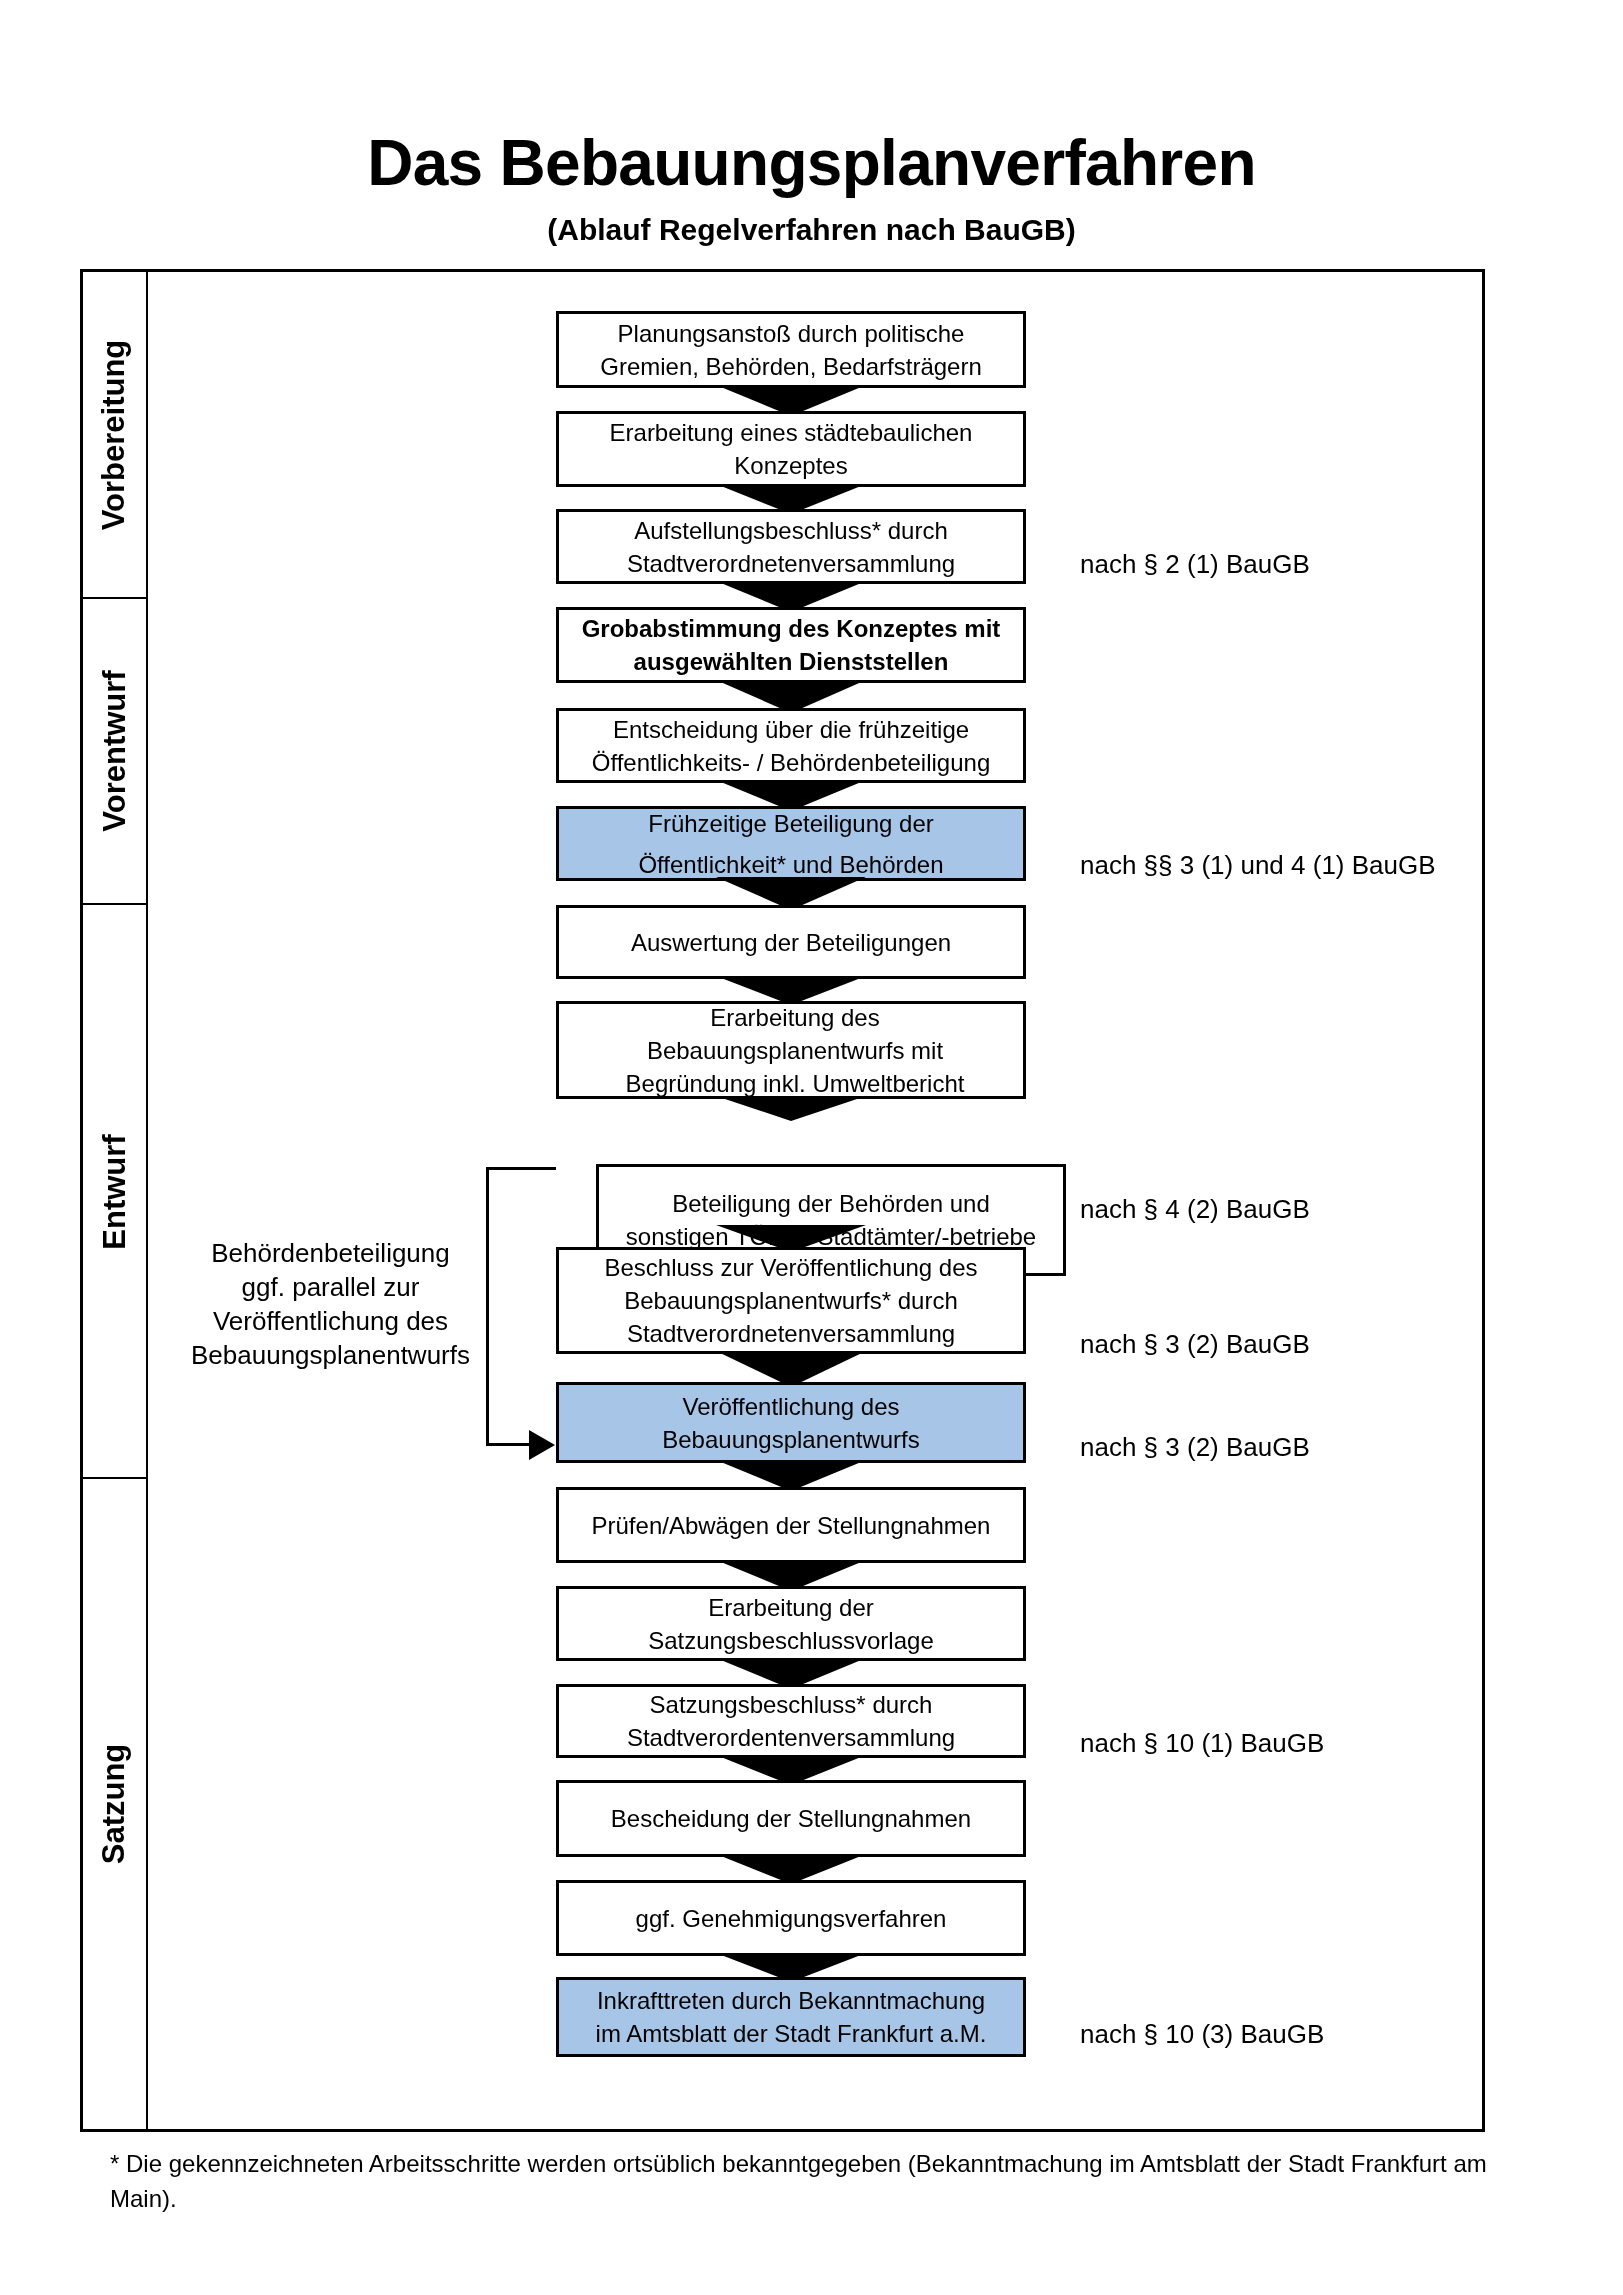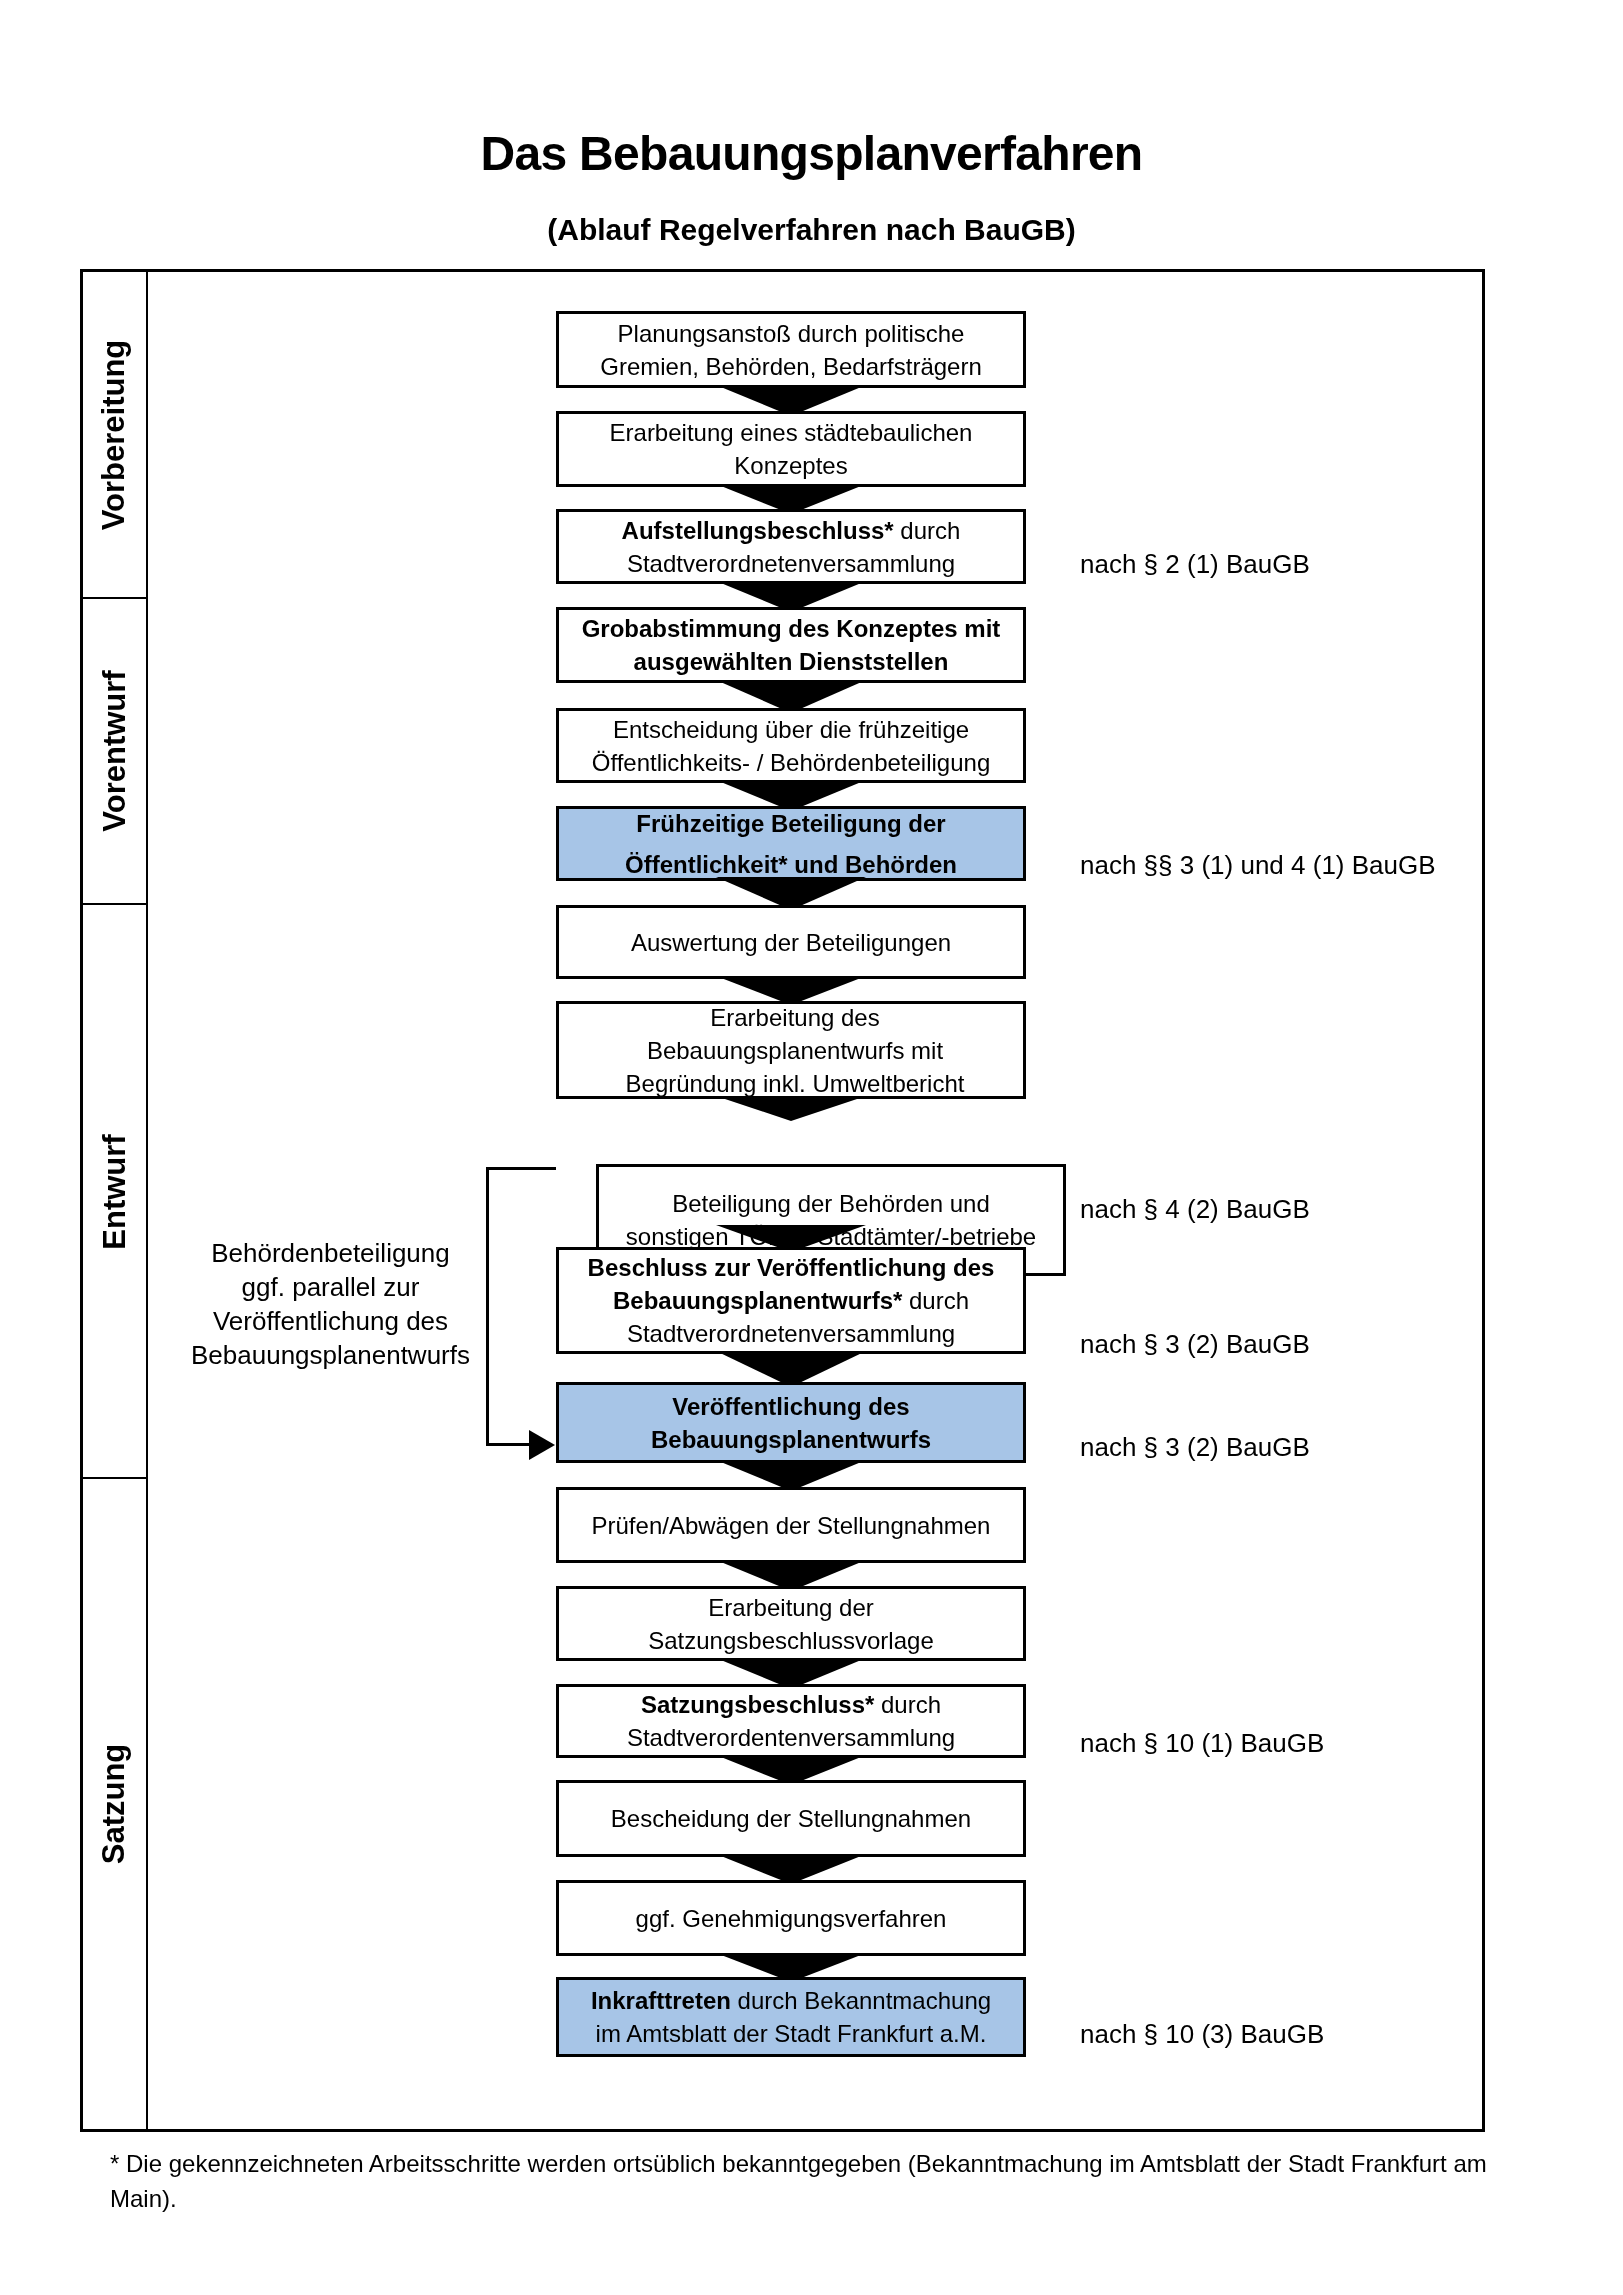--- a/index.html
+++ b/index.html
@@ -6,21 +6,21 @@
   body {
     position:relative;
     width:1623px; height:2295px;
     background:#ffffff;
     font-family:"Liberation Sans", sans-serif;
     color:#000;
     overflow:hidden;
   }
   .page-title {
     position:absolute; left:0; top:126px; width:1623px;
-    text-align:center; font-size:48px; font-weight:bold; letter-spacing:-0.7px;
+    text-align:center; font-size:64px; font-weight:bold; letter-spacing:-0.7px;
   }
   .page-subtitle {
     position:absolute; left:0; top:213px; width:1623px;
     text-align:center; font-size:30px; font-weight:bold;
   }
   .frame {
     position:absolute; left:80px; top:269px; width:1405px; height:1863px;
     border:3.3px solid #000; box-sizing:border-box; background:#fff;
   }
   .band { position:absolute; left:148px; width:1333px; }
@@ -35,21 +35,21 @@
     transform:rotate(-90deg); white-space:nowrap;
     font-size:31px; font-weight:bold;
   }
   .box {
     position:absolute; left:556px; width:470px;
     background:#ffffff; border:3.3px solid #000; box-sizing:border-box;
     display:flex; flex-direction:column; justify-content:center; align-items:center;
     text-align:center; font-size:24px; line-height:33px;
   }
   .box .line { white-space:nowrap; }
-  .bold { font-weight:bold; }
+  .bold { font-weight:normal; }
   .flow-arrow {
     position:absolute; width:0; height:0;
     border-left:75px solid transparent;
     border-right:75px solid transparent;
   }
   .ref {
     position:absolute; left:1080px; height:34px; line-height:34px;
     font-size:26px; white-space:nowrap;
   }
   .annotation {

